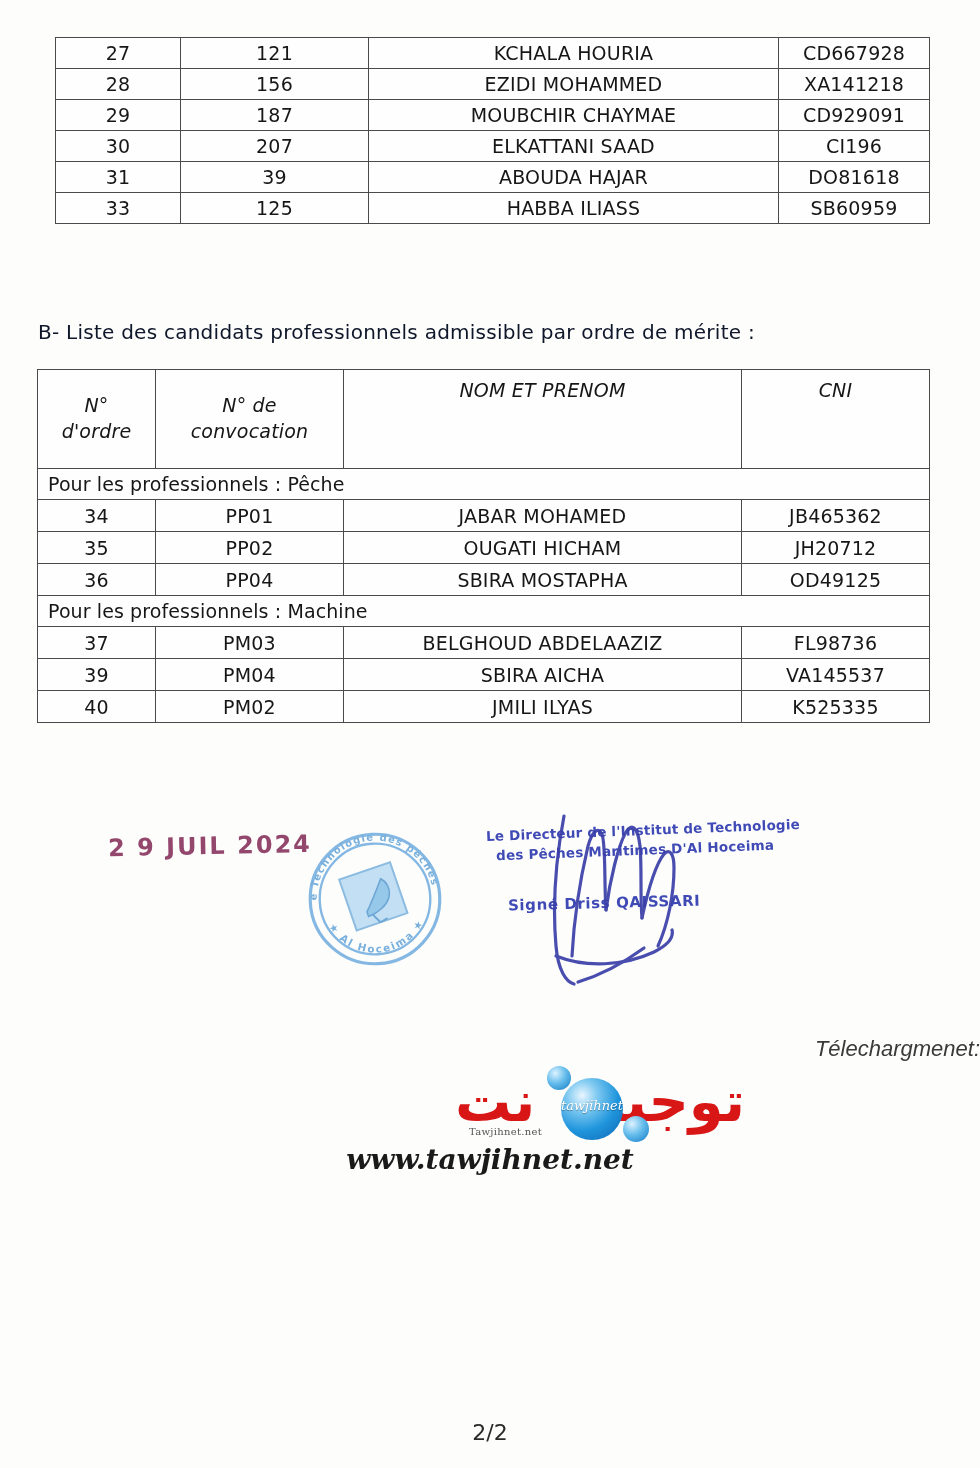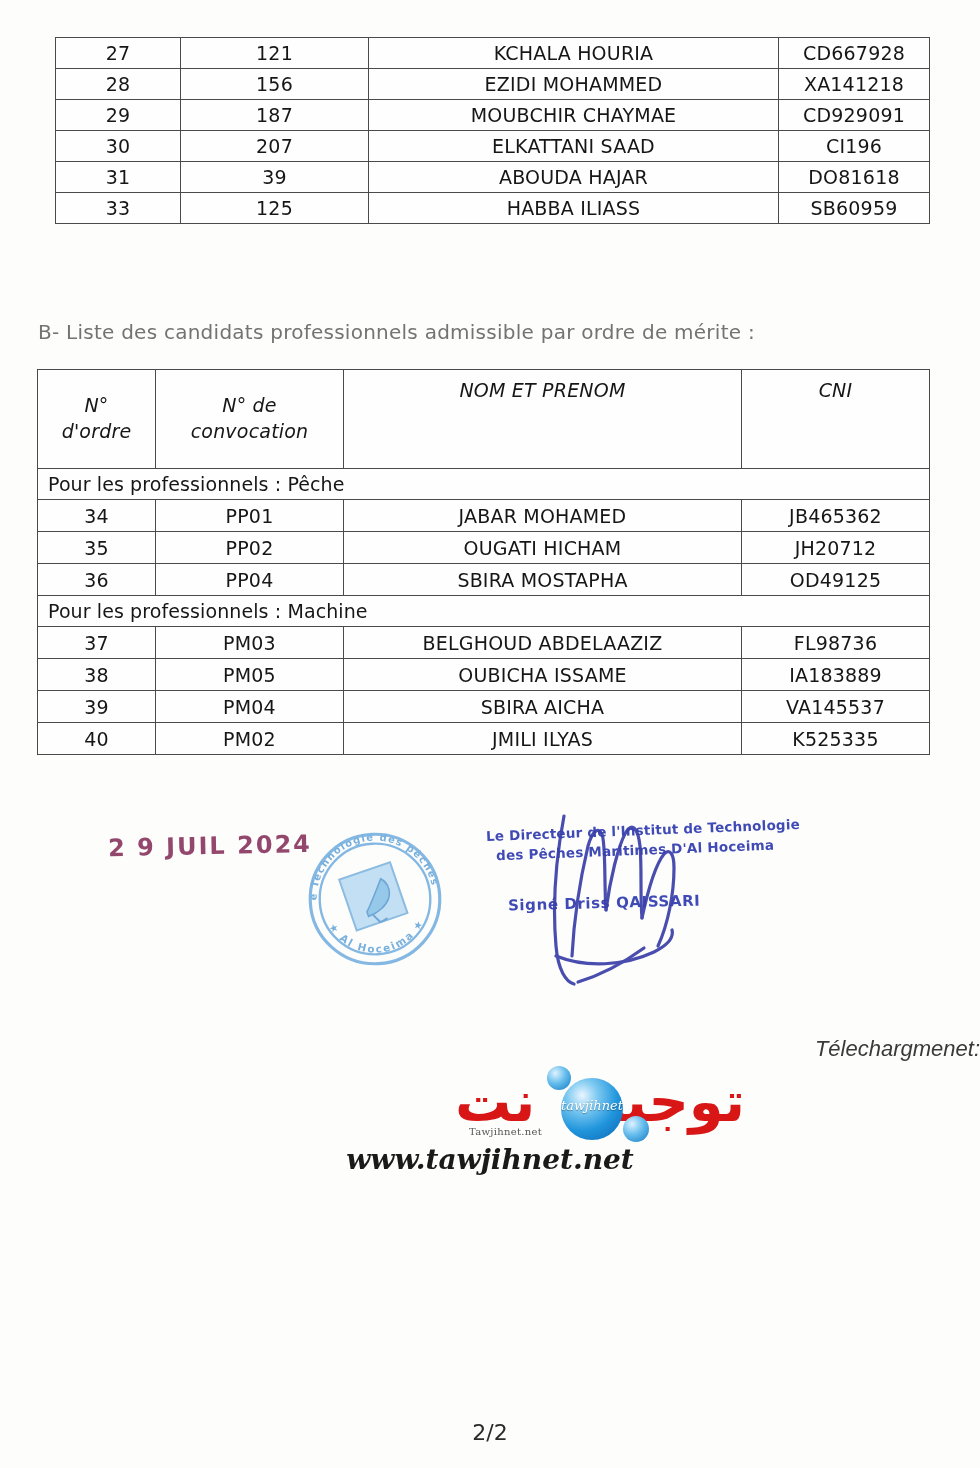--- a/index.html
+++ b/index.html
@@ -76,21 +76,21 @@
   .cell-name { letter-spacing: 0.6px; }
   .cell-cni { letter-spacing: 0.4px; margin-top: 16px; }
 
   
   #section-heading {
     position: absolute;
     left: 38px;
     top: 320px;
     font-size: 20px;
     letter-spacing: 0.25px;
-    color: #737373;
+    color: #0f172a;
     white-space: nowrap;
     text-align: center;
   }
 
   
   #date-stamp {
     position: absolute;
     left: 108px;
     top: 832px;
     font-family: "DejaVu Sans", sans-serif;
@@ -335,26 +335,20 @@
 
       <tr class="section-row">
         <td colspan="4">Pour les professionnels : Machine</td>
       </tr>
 
       <tr>
         <td>37</td>
         <td>PM03</td>
         <td class="cell-name">BELGHOUD ABDELAAZIZ</td>
         <td class="cell-cni">FL98736</td>
-      </tr>
-      <tr>
-        <td>38</td>
-        <td>PM05</td>
-        <td class="cell-name">OUBICHA ISSAME</td>
-        <td class="cell-cni">IA183889</td>
       </tr>
       <tr>
         <td>39</td>
         <td>PM04</td>
         <td class="cell-name">SBIRA AICHA</td>
         <td class="cell-cni">VA145537</td>
       </tr>
       <tr>
         <td>40</td>
         <td>PM02</td>

